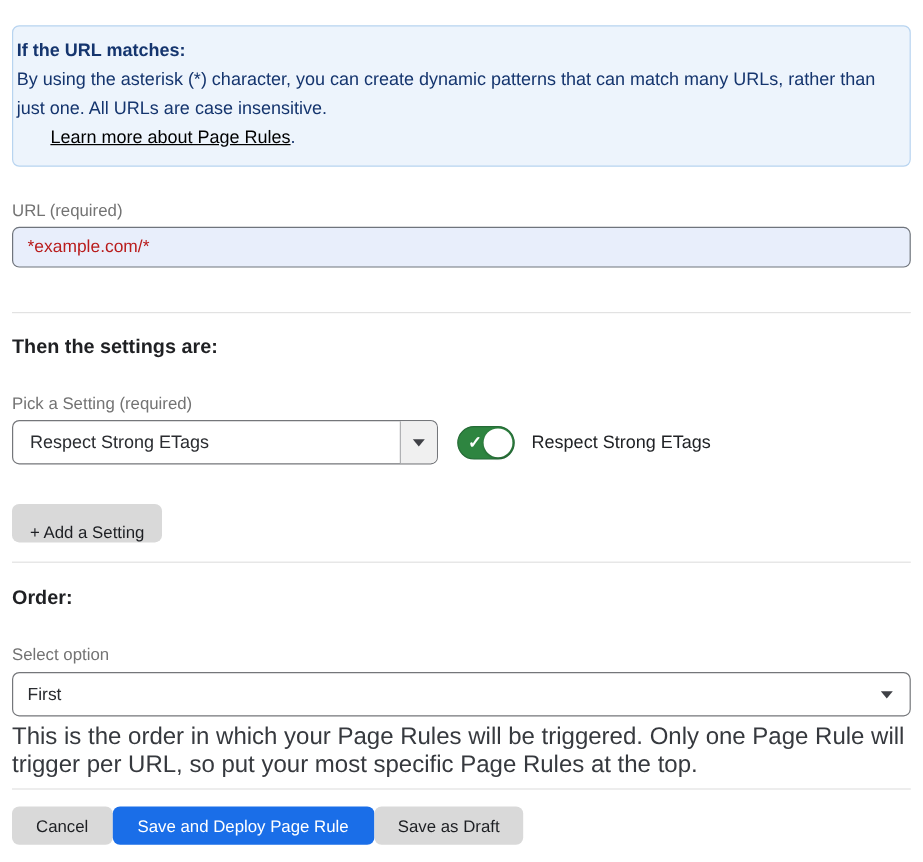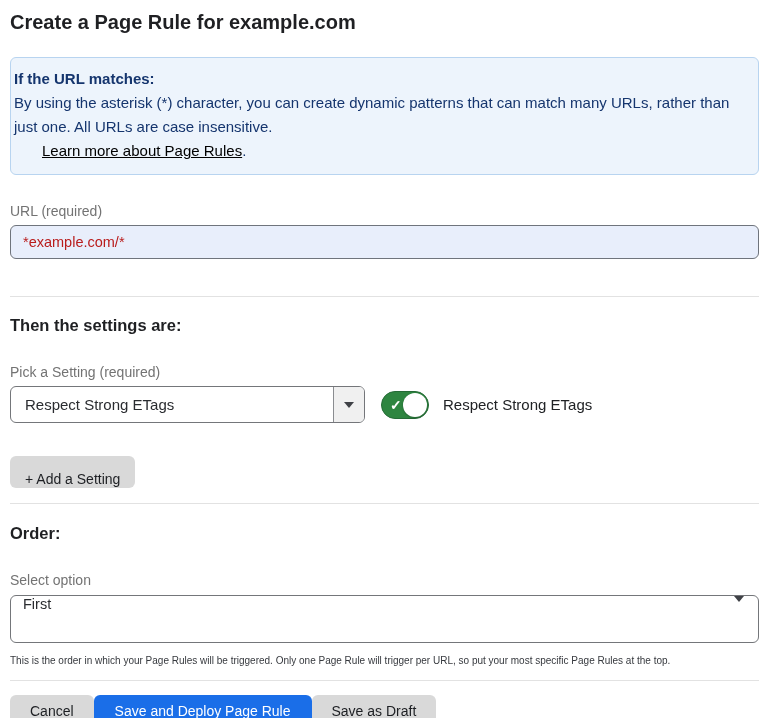--- a/index.html
+++ b/index.html
@@ -170,56 +170,56 @@
     color: #1d1f23;
     background: #d9d9d9;
   }
   .btn.add-setting { margin-top: 33px; height: 31px; padding: 16px 15px; }
   .btn.primary { background: #1a6ee8; color: #ffffff; padding: 0 21px; }
 
   .wide-select {
     margin-top: 6px;
     position: relative;
     width: 100%;
-    height: 48px;
+    height: 37px;
     background: #ffffff;
     border: 1px solid #74767a;
     border-radius: 6px;
     display: flex;
+    align-items: center;
     cursor: pointer;
   }
   .wide-select .select-value {
     flex: 1;
     padding: 0 12px;
     font-size: 14.5px;
     color: #2a2c30;
   }
   .wide-select .caret { margin-right: 14px; }
 
   .help-text {
     margin-top: 6px;
-    font-size: 10px;
+    font-size: 20px;
     line-height: 23px;
     color: #36393e;
     max-width: 749px;
   }
 
   .actions {
     margin-top: 14px;
     display: flex;
     gap: 0;
     align-items: center;
   }
 </style>
 </head>
 <body>
 
 <div class="container">
 
-  <h1 class="page-title">Create a Page Rule for example.com</h1>
 
   <div class="info-box">
     <div class="info-heading">If the URL matches:</div>
     <div class="info-body">By using the asterisk (*) character, you can create dynamic patterns that can match many URLs, rather than just one. All URLs are case insensitive.</div>
     <div><a>Learn more about Page Rules</a><span>.</span></div>
   </div>
 
   <div class="field-label">URL (required)</div>
   <input class="url-input" type="text" value="*example.com/*" style="">
 

